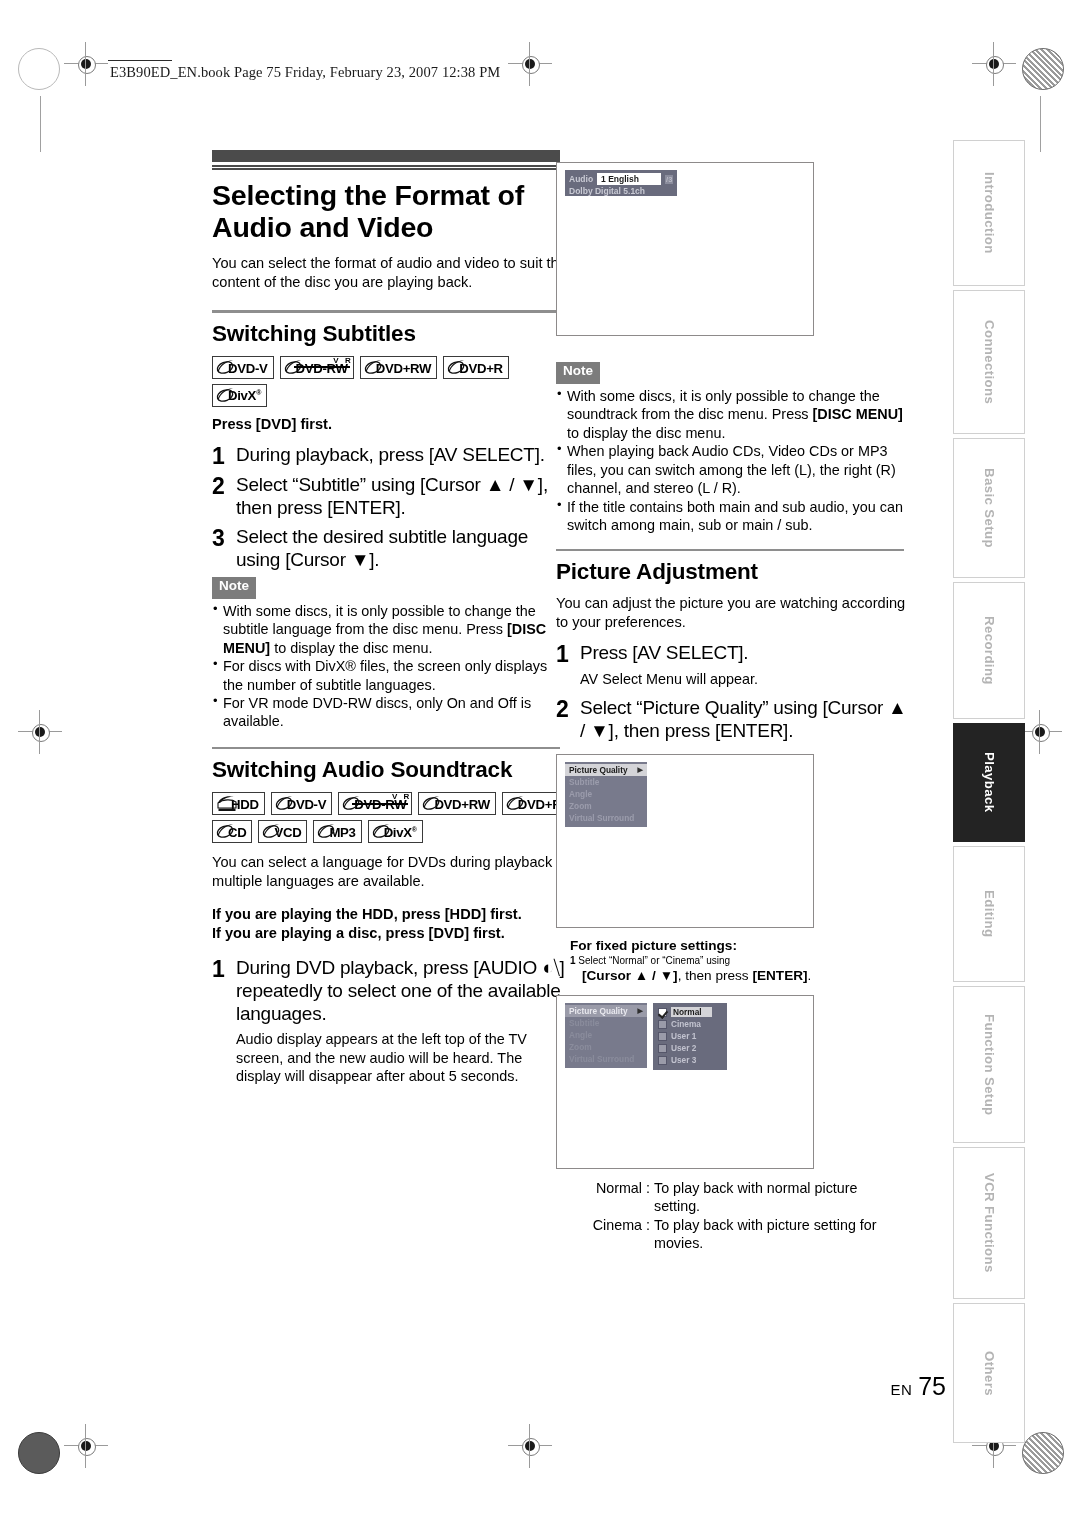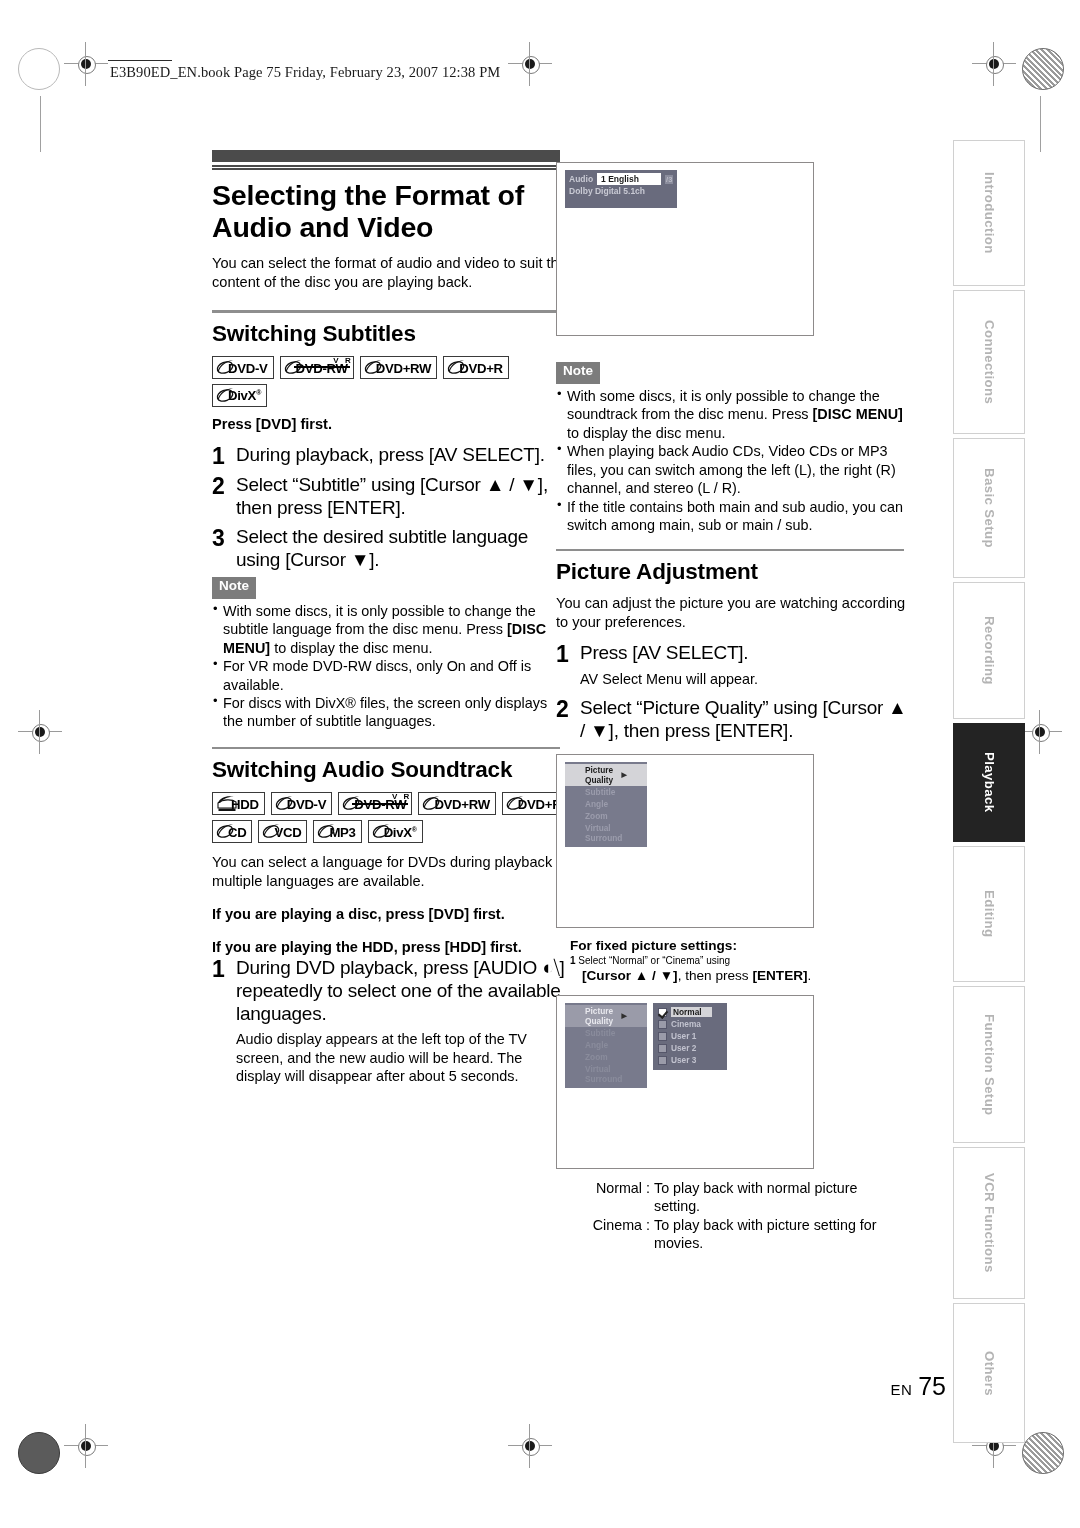--- a/index.html
+++ b/index.html
@@ -134,39 +134,39 @@
   ul.note li:before{content:"•";position:absolute;left:1px;top:-1px;font-size:13px;}
   ul.note li b{font-weight:bold;}
 
   
   .tv{
     width:258px;height:174px;border:1px solid #8d8a8a;background:#fff;
     position:relative;margin:0 0 10px 0;box-sizing:border-box;
   }
   .osd-audio{
     position:absolute;left:8px;top:7px;
-    background:#696b7d;padding:3px 4px 12px 4px;
+    background:#696b7d;padding:3px 4px 0 4px;
     display:flex;flex-direction:column;gap:1px;
   }
   .osd-audio .row1{display:flex;align-items:center;gap:4px;}
   .osd-audio .lbl{font-size:8.5px;color:#c9cad4;font-weight:bold;letter-spacing:0px;}
   .osd-audio .field{
     background:#fff;color:#1a1a1a;font-size:8.5px;font-weight:bold;
     padding:1px 4px;min-width:64px;box-sizing:border-box;
   }
   .osd-audio .cnt{font-size:7.5px;color:#b9bac6;font-weight:bold;background:#8a8c9c;padding:0 1px;}
   .osd-audio .row2{font-size:8.5px;color:#c9cad4;font-weight:bold;}
 
   .osd-menu{
     position:absolute;left:8px;top:7px;
     background:#787a8c;width:82px;padding:2px 0 3px 0;
   }
   .osd-menu .mi{
     font-size:8.3px;font-weight:bold;color:#9b9cac;
-    padding:1px 20px;display:flex;align-items:center;justify-content:space-between;
+    padding:1px 4px;display:flex;align-items:center;justify-content:space-between;
   }
   .osd-menu .mi.sel{background:#d4d4d8;color:#1a1a1a;}
   .osd-menu .mi .arrow{font-size:7px;color:#2f2f2f;}
   .osd-menu.dim .mi{color:#8a8c9c;}
   .osd-menu.dim .mi.sel{background:#9a9ba9;color:#e8e8ee;}
 
   .osd-sub{
     position:absolute;left:96px;top:7px;
     background:#696b7d;padding:4px 6px 5px 5px;width:74px;box-sizing:border-box;
   }
@@ -340,22 +340,22 @@
       <div class="stxt">Select “Subtitle” using [Cursor ▲ / ▼], then press [ENTER].</div>
     </div>
     <div class="step" style="margin-top:6px;">
       <div class="num">3</div>
       <div class="stxt">Select the desired subtitle language using [Cursor ▼].</div>
     </div>
 
     <div class="notebadge">Note</div>
     <ul class="note">
       <li><span>With some discs, it is only possible to change the subtitle language from the disc menu. Press </span><b>[DISC MENU]</b><span> to display the disc menu.</span></li>
+      <li><span>For discs with DivX® files, the screen only displays the number of subtitle languages.</span></li>
       <li><span>For VR mode DVD-RW discs, only On and Off is available.</span></li>
-      <li><span>For discs with DivX® files, the screen only displays the number of subtitle languages.</span></li>
     </ul>
 
     <div class="hr-sec" style="margin-top:16px;"></div>
     <h2 class="section">Switching Audio Soundtrack</h2>
 
     <div class="badges" id="badges-audio">
         <div class="badge hdd">
           <span class="swoosh">
             <svg width="22" height="20" viewBox="0 0 22 20">
               <path d="M2 9 C4 3, 12 1, 19 3 C14 2, 6 5, 4 9 Z" fill="#111"></path>
@@ -435,22 +435,22 @@
             <svg width="18" height="20" viewBox="0 0 18 20">
               <ellipse cx="9" cy="9.5" rx="8" ry="5.2" transform="rotate(-22 9 9.5)" fill="none" stroke="#111" stroke-width="1.3"></ellipse>
               <path d="M1.6 13.2 C4 5.5, 12 1.5, 17 2.6 C11 3.4, 4.6 7.4, 2.8 13.6 Z" fill="#111"></path>
             </svg>
           </span>
           <span class="btxt">DivX<sup class="reg">®</sup></span>
         </div>
       </div>
 
     <p class="body" style="margin-top:10px;">You can select a language for DVDs during playback if multiple languages are available.</p>
+    <p class="bold" style="margin-bottom:0;">If you are playing the HDD, press [HDD] first.</p>
     <p class="bold" style="margin-bottom:14px;">If you are playing a disc, press [DVD] first.</p>
-    <p class="bold" style="margin-bottom:0;">If you are playing the HDD, press [HDD] first.</p>
 
     <div class="step">
       <div class="num">1</div>
       <div class="stxt">During DVD playback, press [AUDIO ◐⧹] repeatedly to select one of the available languages.</div>
     </div>
     <div class="step-sub">Audio display appears at the left top of the TV screen, and the new audio will be heard. The display will disappear after about 5 seconds.</div>
 
   </div>
 
   <div class="col col-right" style="top:162px;">

